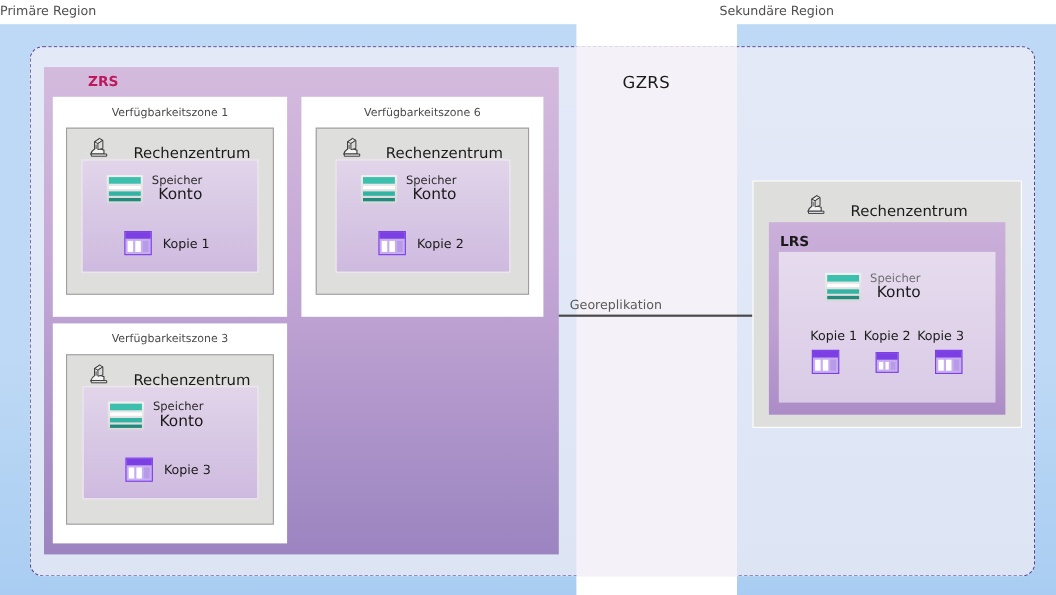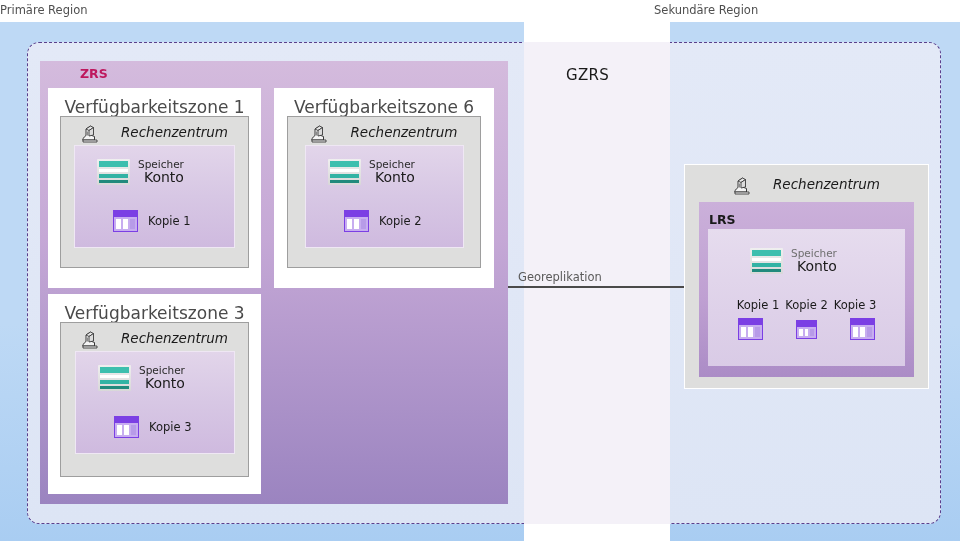--- a/index.html
+++ b/index.html
@@ -93,42 +93,41 @@
   
   .az-card {
     position: absolute;
     background: #ffffff;
   }
   .az-title {
     position: absolute;
     width: 100%;
     text-align: center;
     top: 9px;
-    font-size: 17px;
+    font-size: 10px;
     color: #4a4a4a;
     white-space: nowrap;
   }
 
   
   .dc-panel {
     position: absolute;
     background: #dededd;
     border: 1px solid #9e9e9e;
     box-sizing: border-box;
   }
   .dc-header {
     position: absolute;
     top: 7px;
     left: 0;
     width: 100%;
     display: flex;
-    align-items: flex-start;
+    align-items: flex-end;
     justify-content: center;
     gap: 22px;
-    font-style: italic;
   }
   .dc-label {
     font-size: 13.5px;
     color: #1a1a1a;
     white-space: nowrap;
   }
 
   
   .storage-panel {
     position: absolute;

